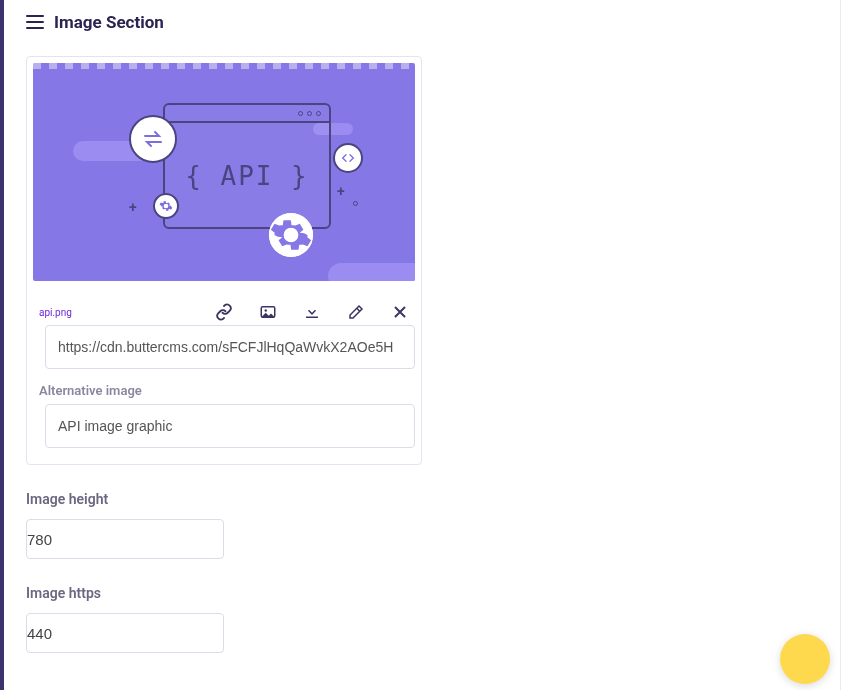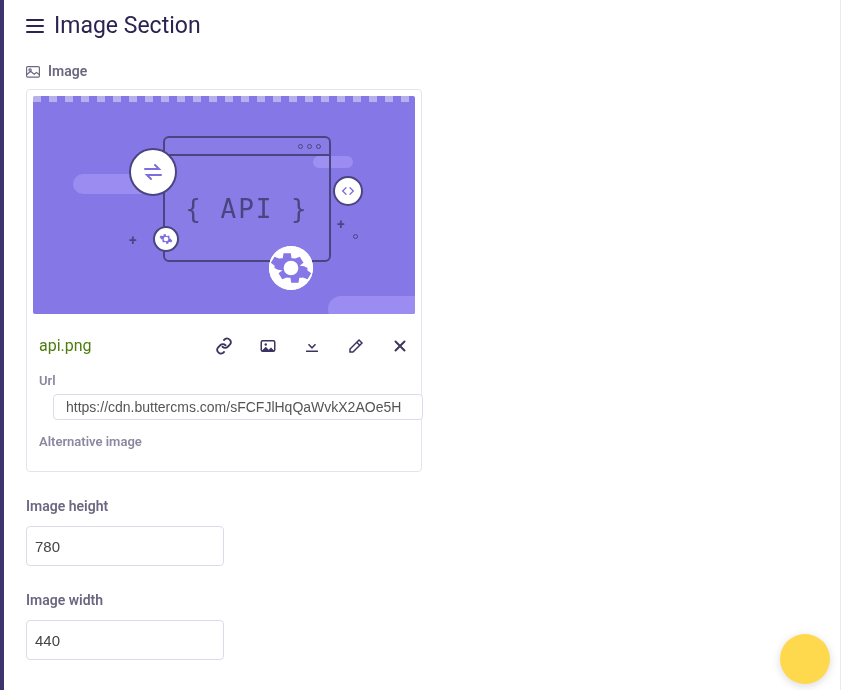--- a/index.html
+++ b/index.html
@@ -36,22 +36,22 @@
     justify-content: space-between;
     cursor: pointer;
   }
   .hamburger span {
     display: block;
     height: 2px;
     background: #2b2350;
     border-radius: 1px;
   }
   .panel-title {
-    font-size: 23px;
-    font-weight: 400;
+    font-size: 17px;
+    font-weight: 700;
     color: #2b2350;
   }
 
   .field-label {
     font-size: 14px;
     font-weight: 600;
     color: #6b6780;
     display: flex;
     align-items: center;
     gap: 8px;
@@ -136,49 +136,49 @@
   .circ-code{ width:30px;height:30px; left:300px; top:80px;}
   .plus{ position:absolute;color:#4a4580;font-size:14px;font-weight:600;}
   .p1{left:96px;top:136px;} .p2{left:304px;top:120px;}
   .dot{position:absolute;width:5px;height:5px;border:1.5px solid #4a4580;border-radius:50%;}
   .d1{left:320px;top:138px;}
 
   .file-row{
     display:flex;align-items:center;justify-content:space-between;
     padding:22px 6px 4px 6px;
   }
-  .file-name{ font-size:16px;color:#4d7c0f; }
+  .file-name{ font-size:10px;color:#6d28d9; }
   .actions{ display:flex;gap:26px; }
   .action-btn{ width:18px;height:18px; cursor:pointer; color:#3b3460; display:flex;align-items:center;justify-content:center;}
   .action-btn svg{width:18px;height:18px;}
 
   .sub-label{
     font-size:13px;font-weight:600;color:#8b87a0;
     margin:14px 0 6px 6px;
   }
   .text-input{
     width: calc(100% - 12px);
-    margin: 0 20px;
-    height:26px;
+    margin: 0 12px;
+    height:44px;
     border:1px solid #dedbe8;
     border-radius:4px;
     padding:0 12px;
     font-size:14px;
     color:#555;
     background:#fff;
   }
 
   .outer-field{ margin-top:26px; }
   .outer-field .label{
     font-size:14px;font-weight:600;color:#6b6780;margin-bottom:12px;
   }
   .num-input{
     width:198px;height:40px;
     border:1px solid #dedbe8;border-radius:4px;
-    padding:0 8px;font-size:15px;color:#444;
+    padding:0 0;font-size:15px;color:#444;
   }
 
   .chat-fab{
     position:absolute;
     right:10px;bottom:6px;
     width:50px;height:50px;
     border-radius:50%;
     background:#ffd94d;
     box-shadow:0 2px 8px rgba(0,0,0,.15);
     cursor:pointer;
@@ -193,30 +193,20 @@
 
     <div class="panel-header">
       <div class="hamburger">
         <span></span>
           <span></span>
           <span></span>
       </div>
       <div class="panel-title">Image Section</div>
     </div>
 
-    <div class="field-label">
-      <span class="image-icon">
-        <svg viewBox="0 0 24 20" fill="none" stroke="#6b6780" stroke-width="2">
-          <rect x="1" y="1" width="22" height="18" rx="2"></rect>
-          <circle cx="7" cy="7" r="2"></circle>
-          <path d="M1 15 L8 9 L14 14 L18 11 L23 15"></path>
-        </svg>
-      </span>
-      <span>Image</span>
-    </div>
 
     <div class="image-card">
       <div class="image-preview">
         <div class="cloud c1"></div>
         <div class="cloud c2"></div>
         <div class="cloud c3"></div>
         <div class="window">
           <div class="titlebar">
               <i></i>
               <i></i>
@@ -281,32 +271,32 @@
               </svg>
           </div>
           <div class="action-btn">
             <svg viewBox="0 0 24 24" fill="none" stroke="currentColor" stroke-width="2.6" stroke-linecap="round">
                 <path d="M6 6l12 12M18 6L6 18"></path>
               </svg>
           </div>
         </div>
       </div>
 
-      <div class="sub-label">Url</div>
       <input class="text-input" value="https://cdn.buttercms.com/sFCFJlHqQaWvkX2AOe5H" style="">
 
       <div class="sub-label">Alternative image</div>
+      <input class="text-input" value="API image graphic" style="">
     </div>
 
     <div class="outer-field">
       <div class="label">Image height</div>
       <input class="num-input" value="780" style="">
     </div>
 
     <div class="outer-field">
-      <div class="label">Image width</div>
+      <div class="label">Image https</div>
       <input class="num-input" value="440" style="">
     </div>
 
   </div>
 
   <div class="chat-fab"></div>
 </div>
 
 </body></html>

